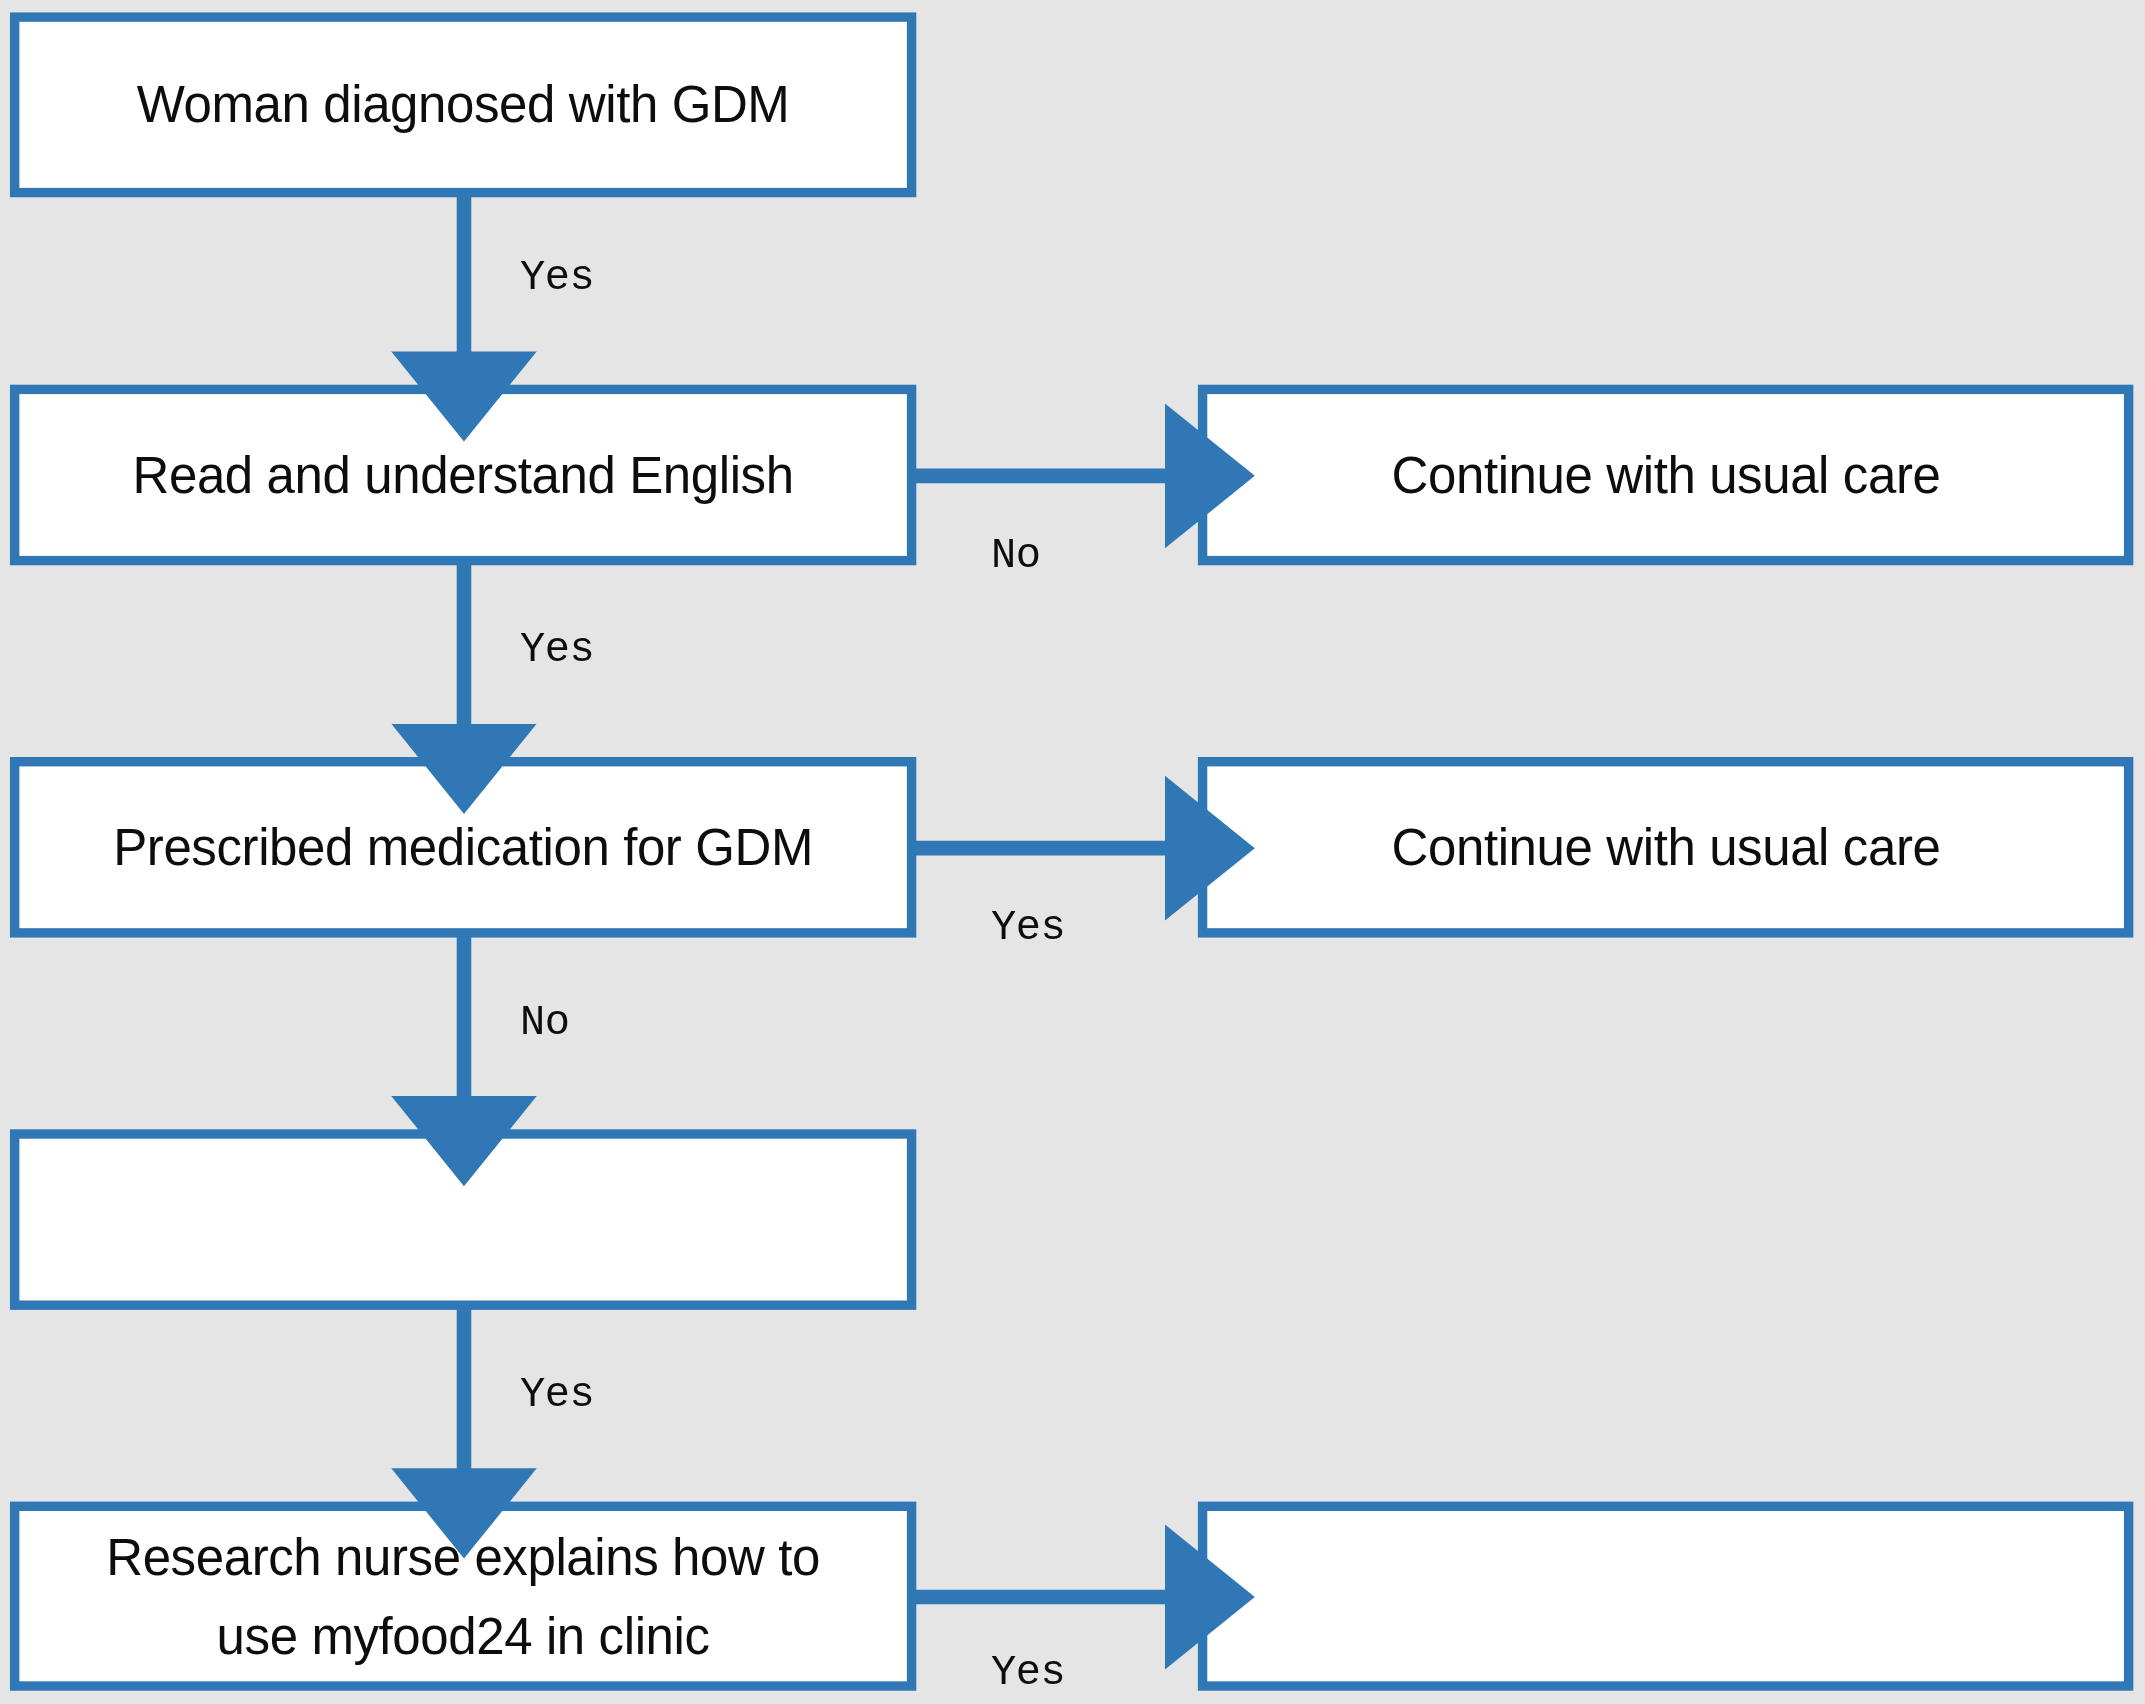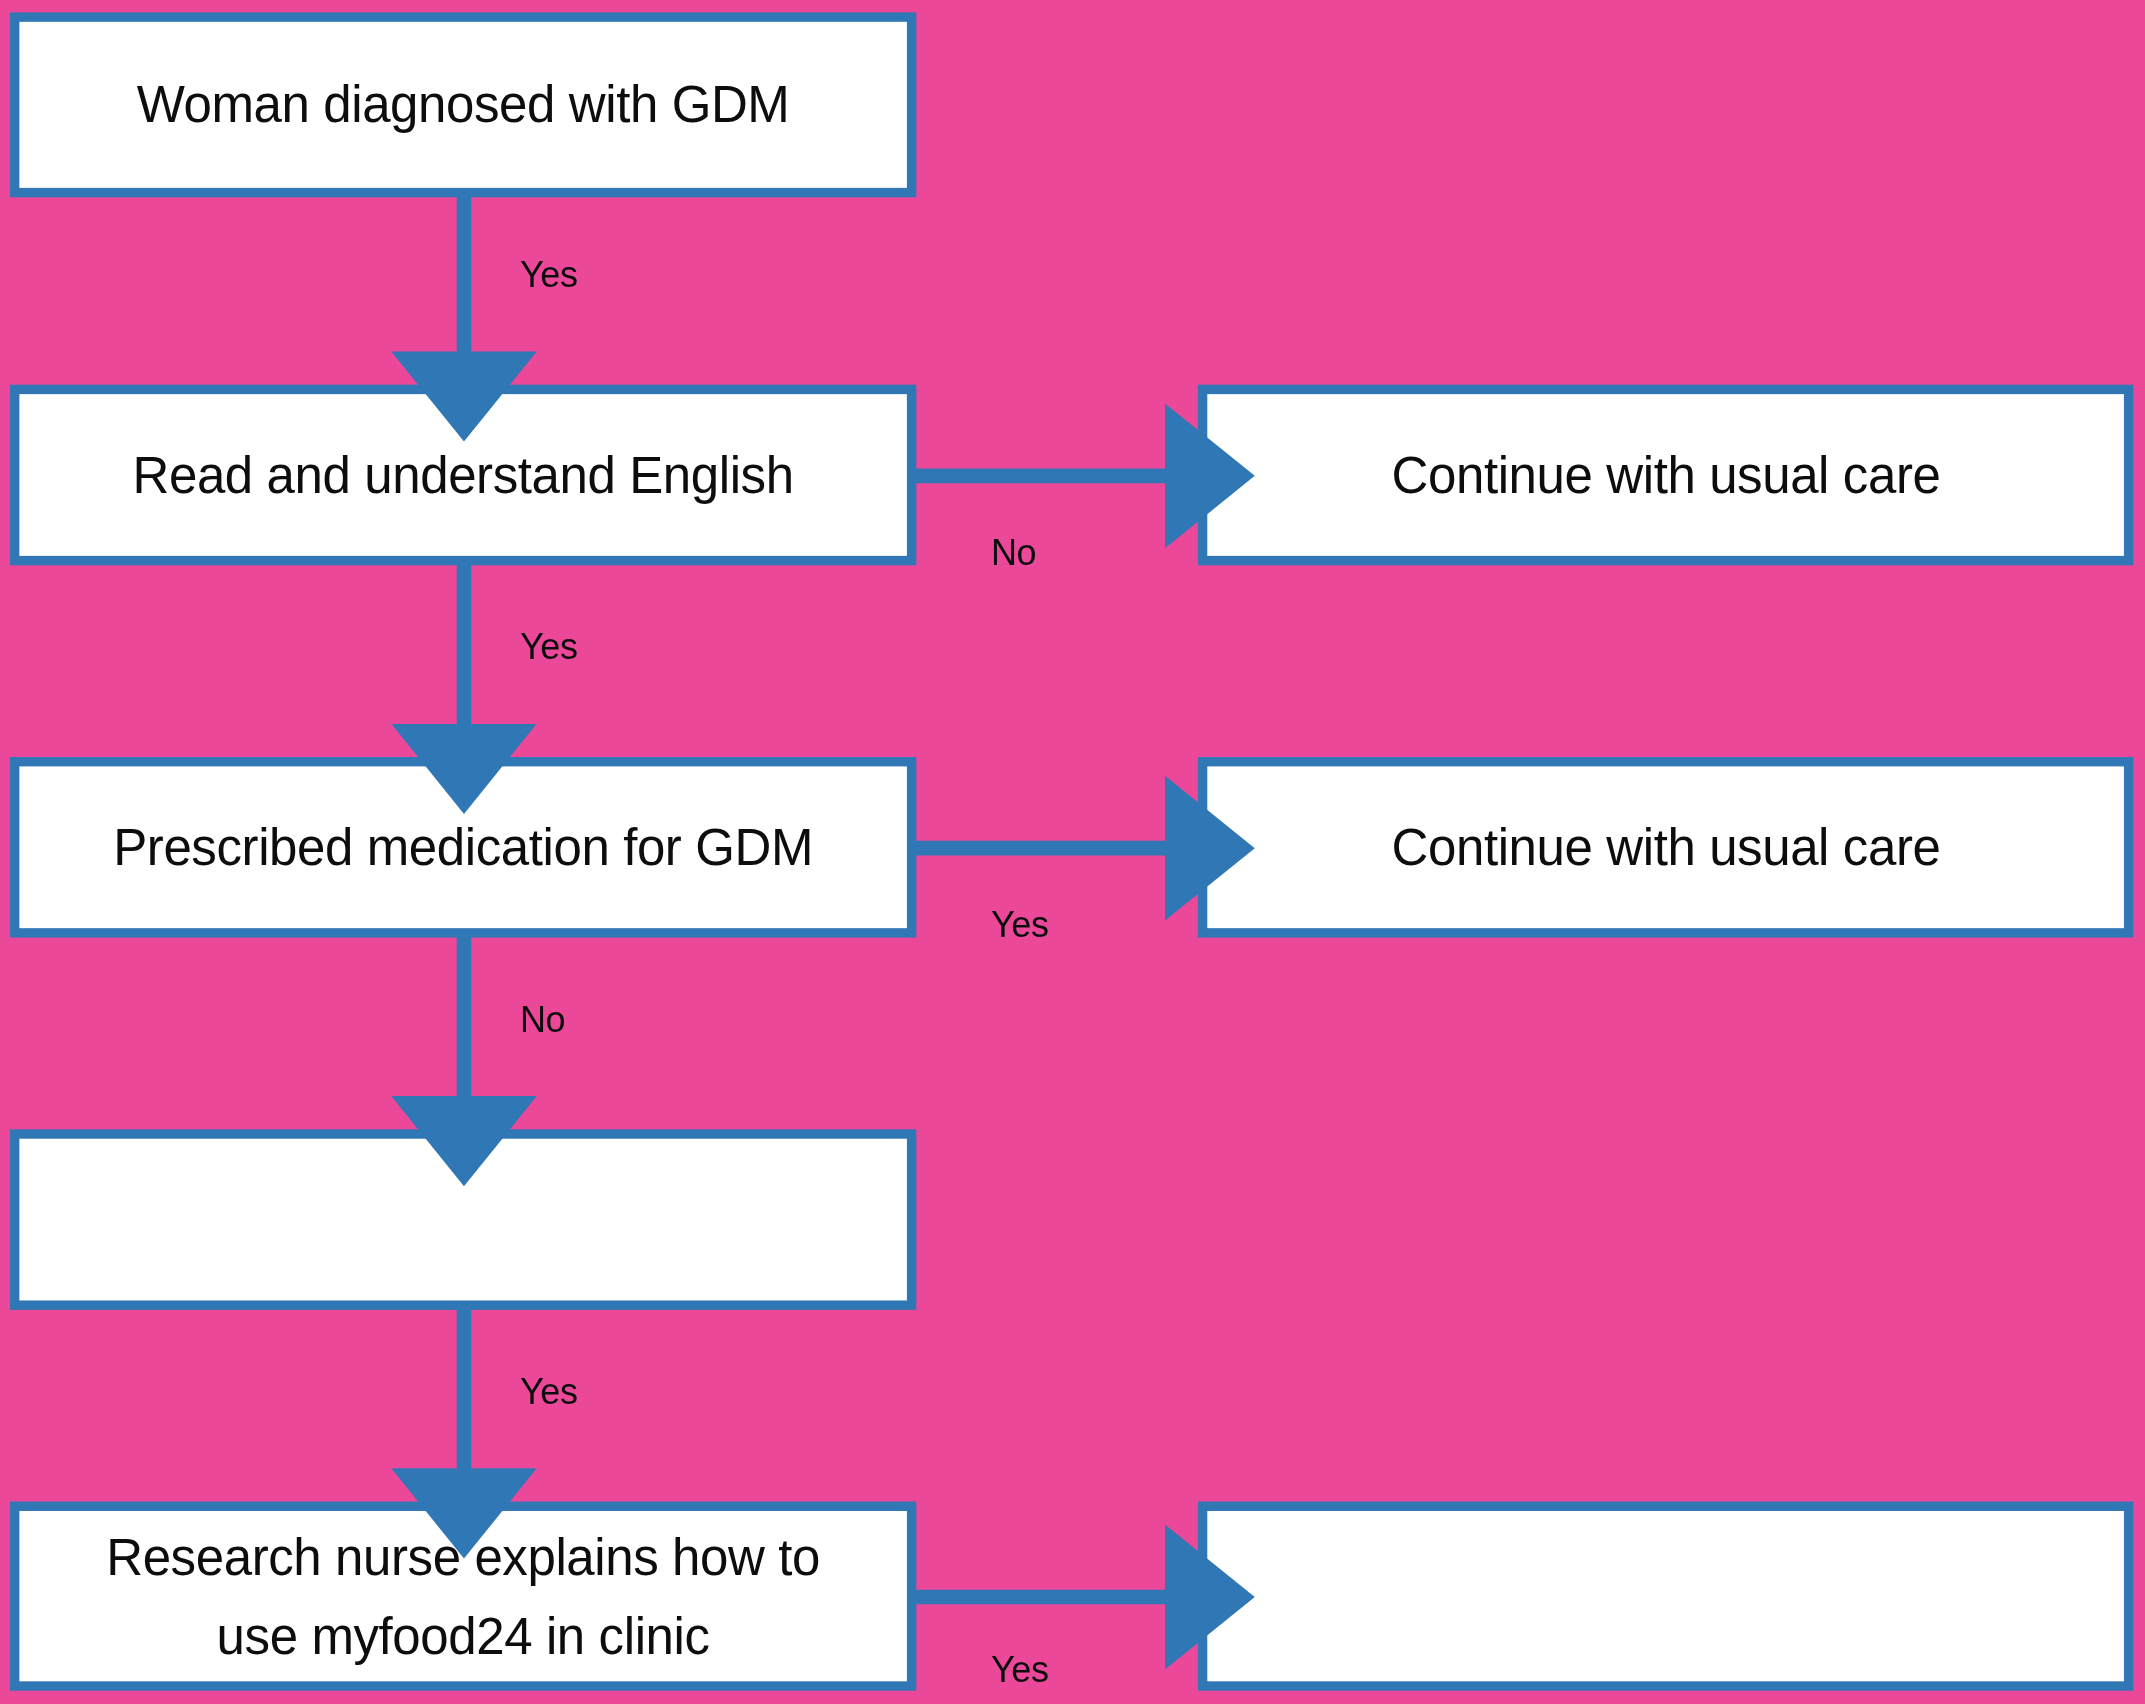--- a/index.html
+++ b/index.html
@@ -1,36 +1,36 @@
 <!DOCTYPE html>
 <html style="font-size:13.7px"><head>
 <meta charset="utf-8">
 <style>
   html,body{margin:0;padding:0;background:#ffffff;}
   body{font-family:"Liberation Sans", sans-serif;}
-  #stage{position:relative;width:2145px;height:1704px;background:#ec4899;overflow:hidden;}
+  #stage{position:relative;width:2145px;height:1704px;background:#e5e5e5;overflow:hidden;}
   #stage svg{position:absolute;left:0;top:0;width:2145px;height:1704px;}
   .node-text{
     position:absolute;
     display:flex;align-items:center;justify-content:center;
     text-align:center;
     color:#0d0d0d;
     font-family:"Liberation Sans", sans-serif;
     font-size:51px;
     line-height:1.55;
     letter-spacing:-0.4px;
     box-sizing:border-box;
     padding:0 22px;
     white-space:pre-line;
   }
   .edge-label{
     position:absolute;
     color:#0d0d0d;
-    font-family:Liberation Sans, sans-serif;
-    font-size:36px;
+    font-family:Liberation Mono, monospace;
+    font-size:42px;
     line-height:1;
     letter-spacing:-0.4px;
     white-space:nowrap;
   }
 </style>
 </head>
 <body>
 
 <div id="stage">
 

